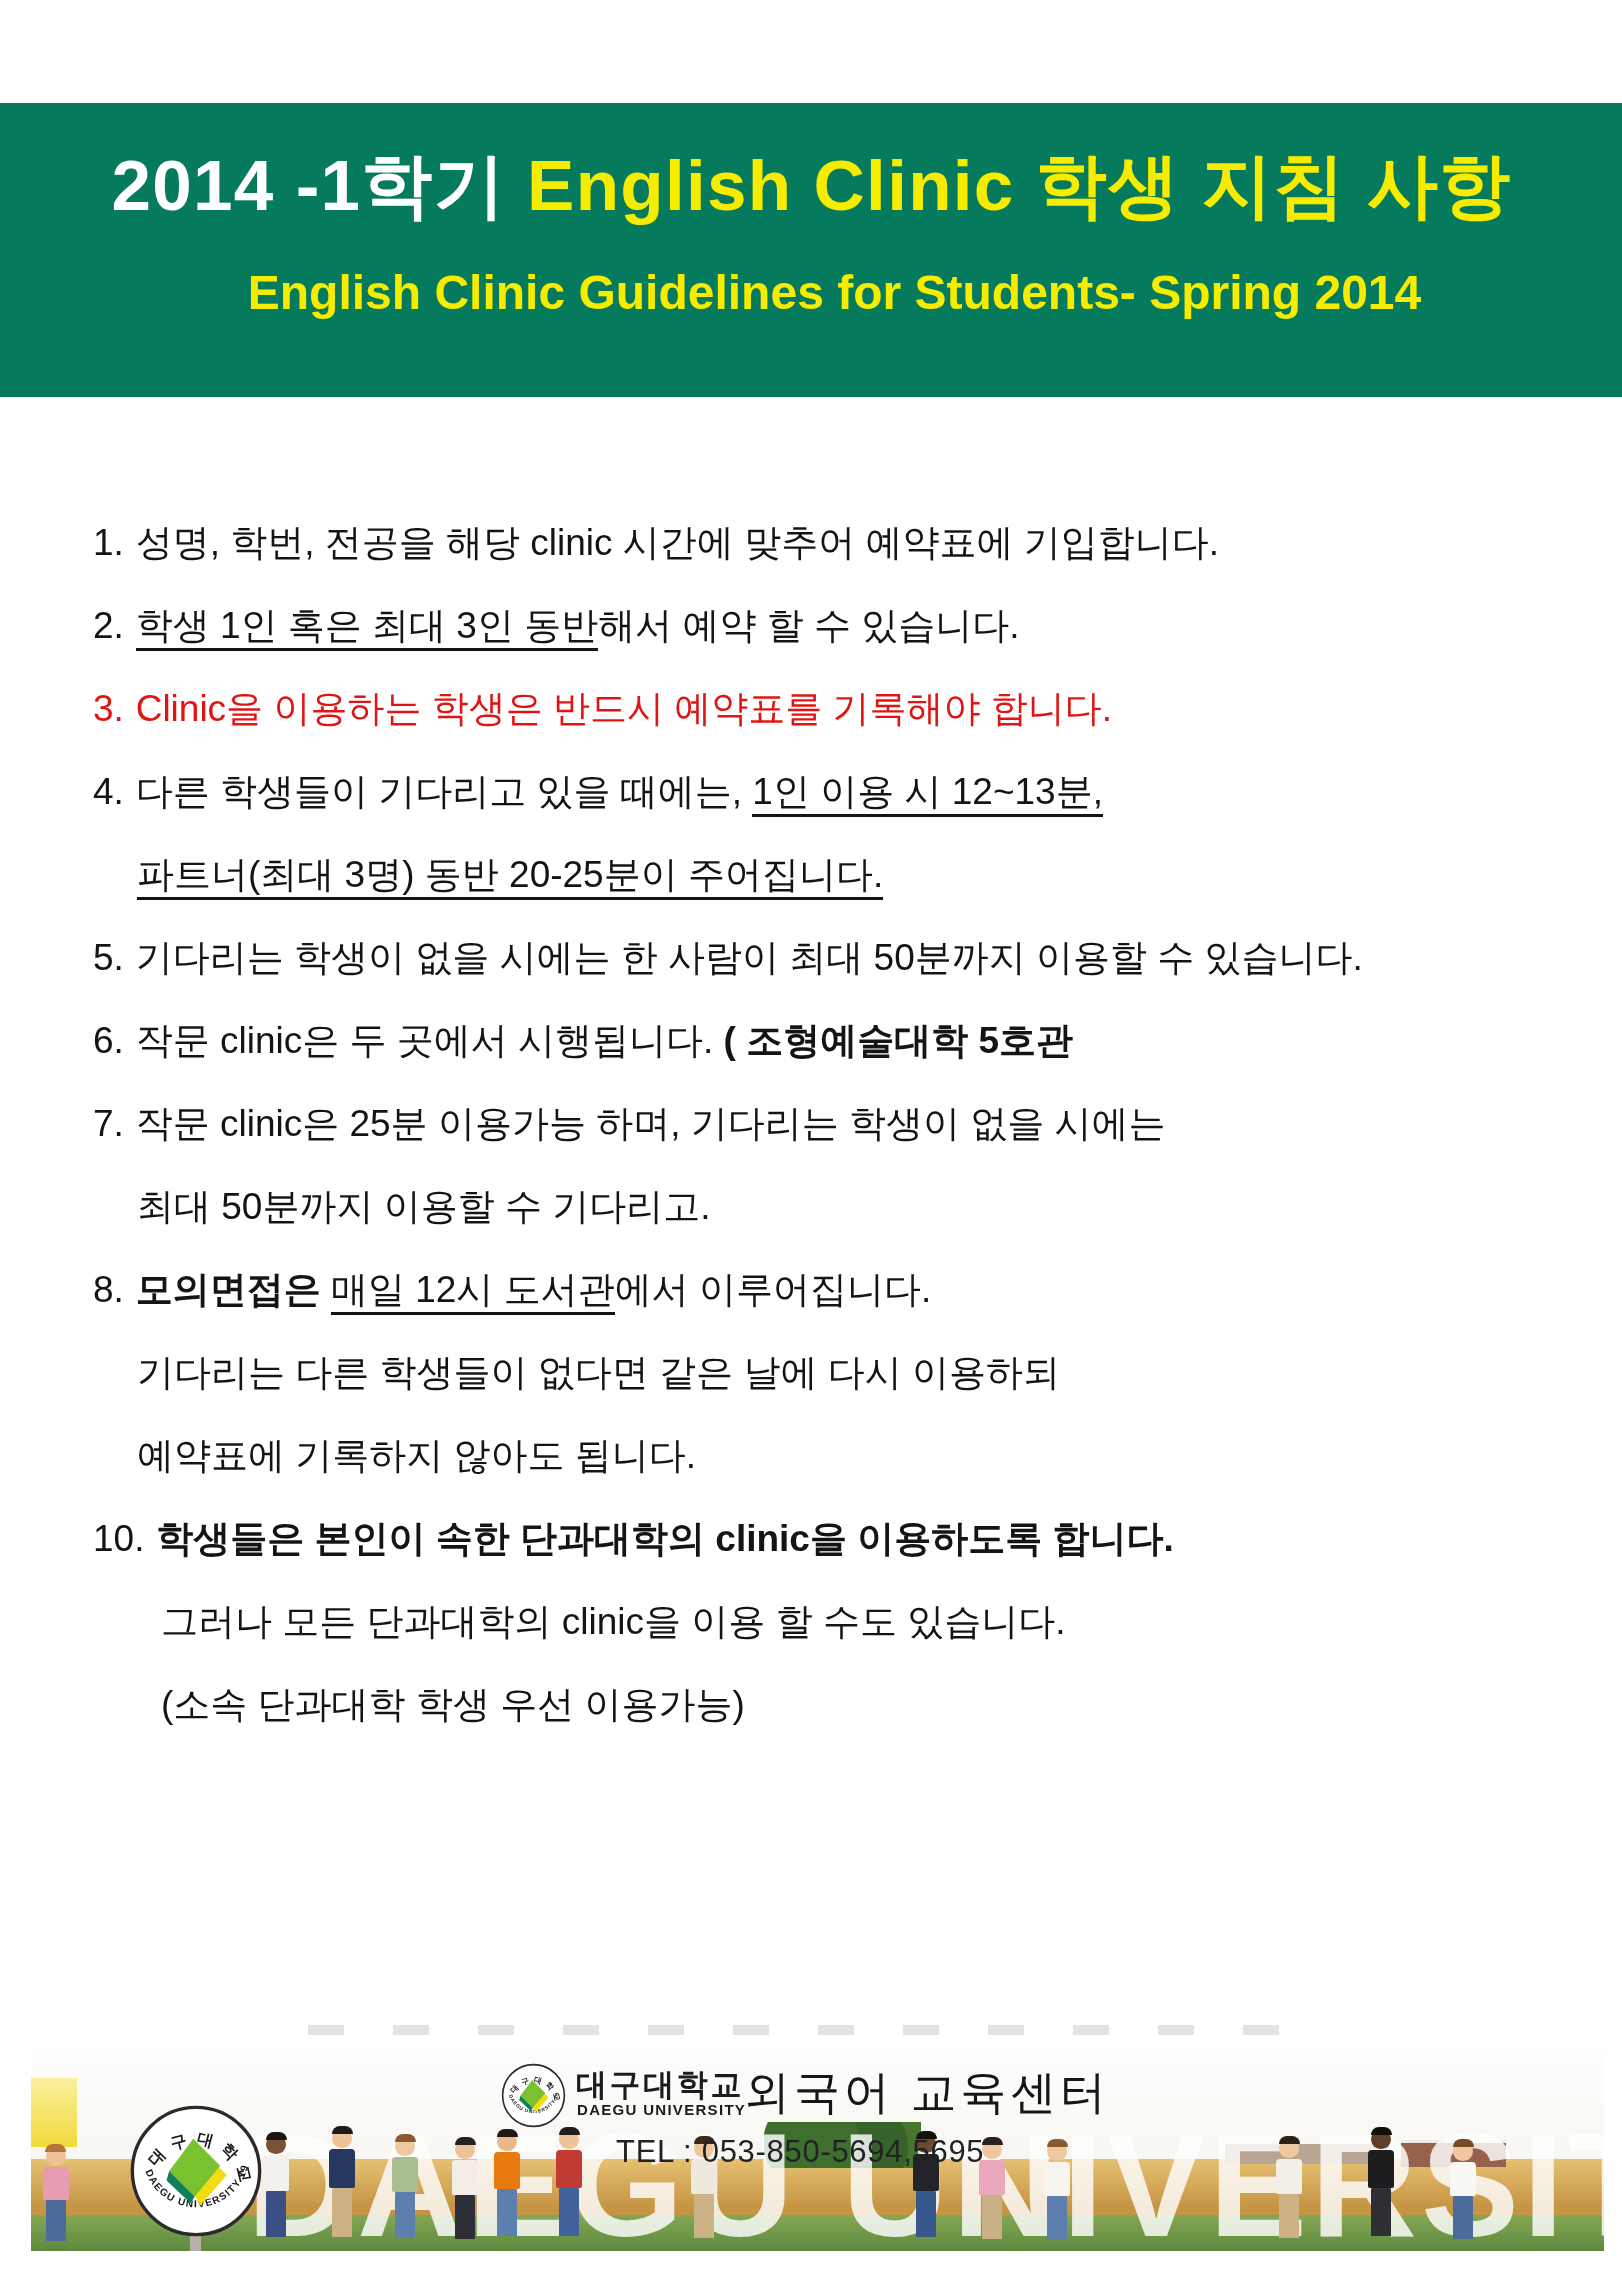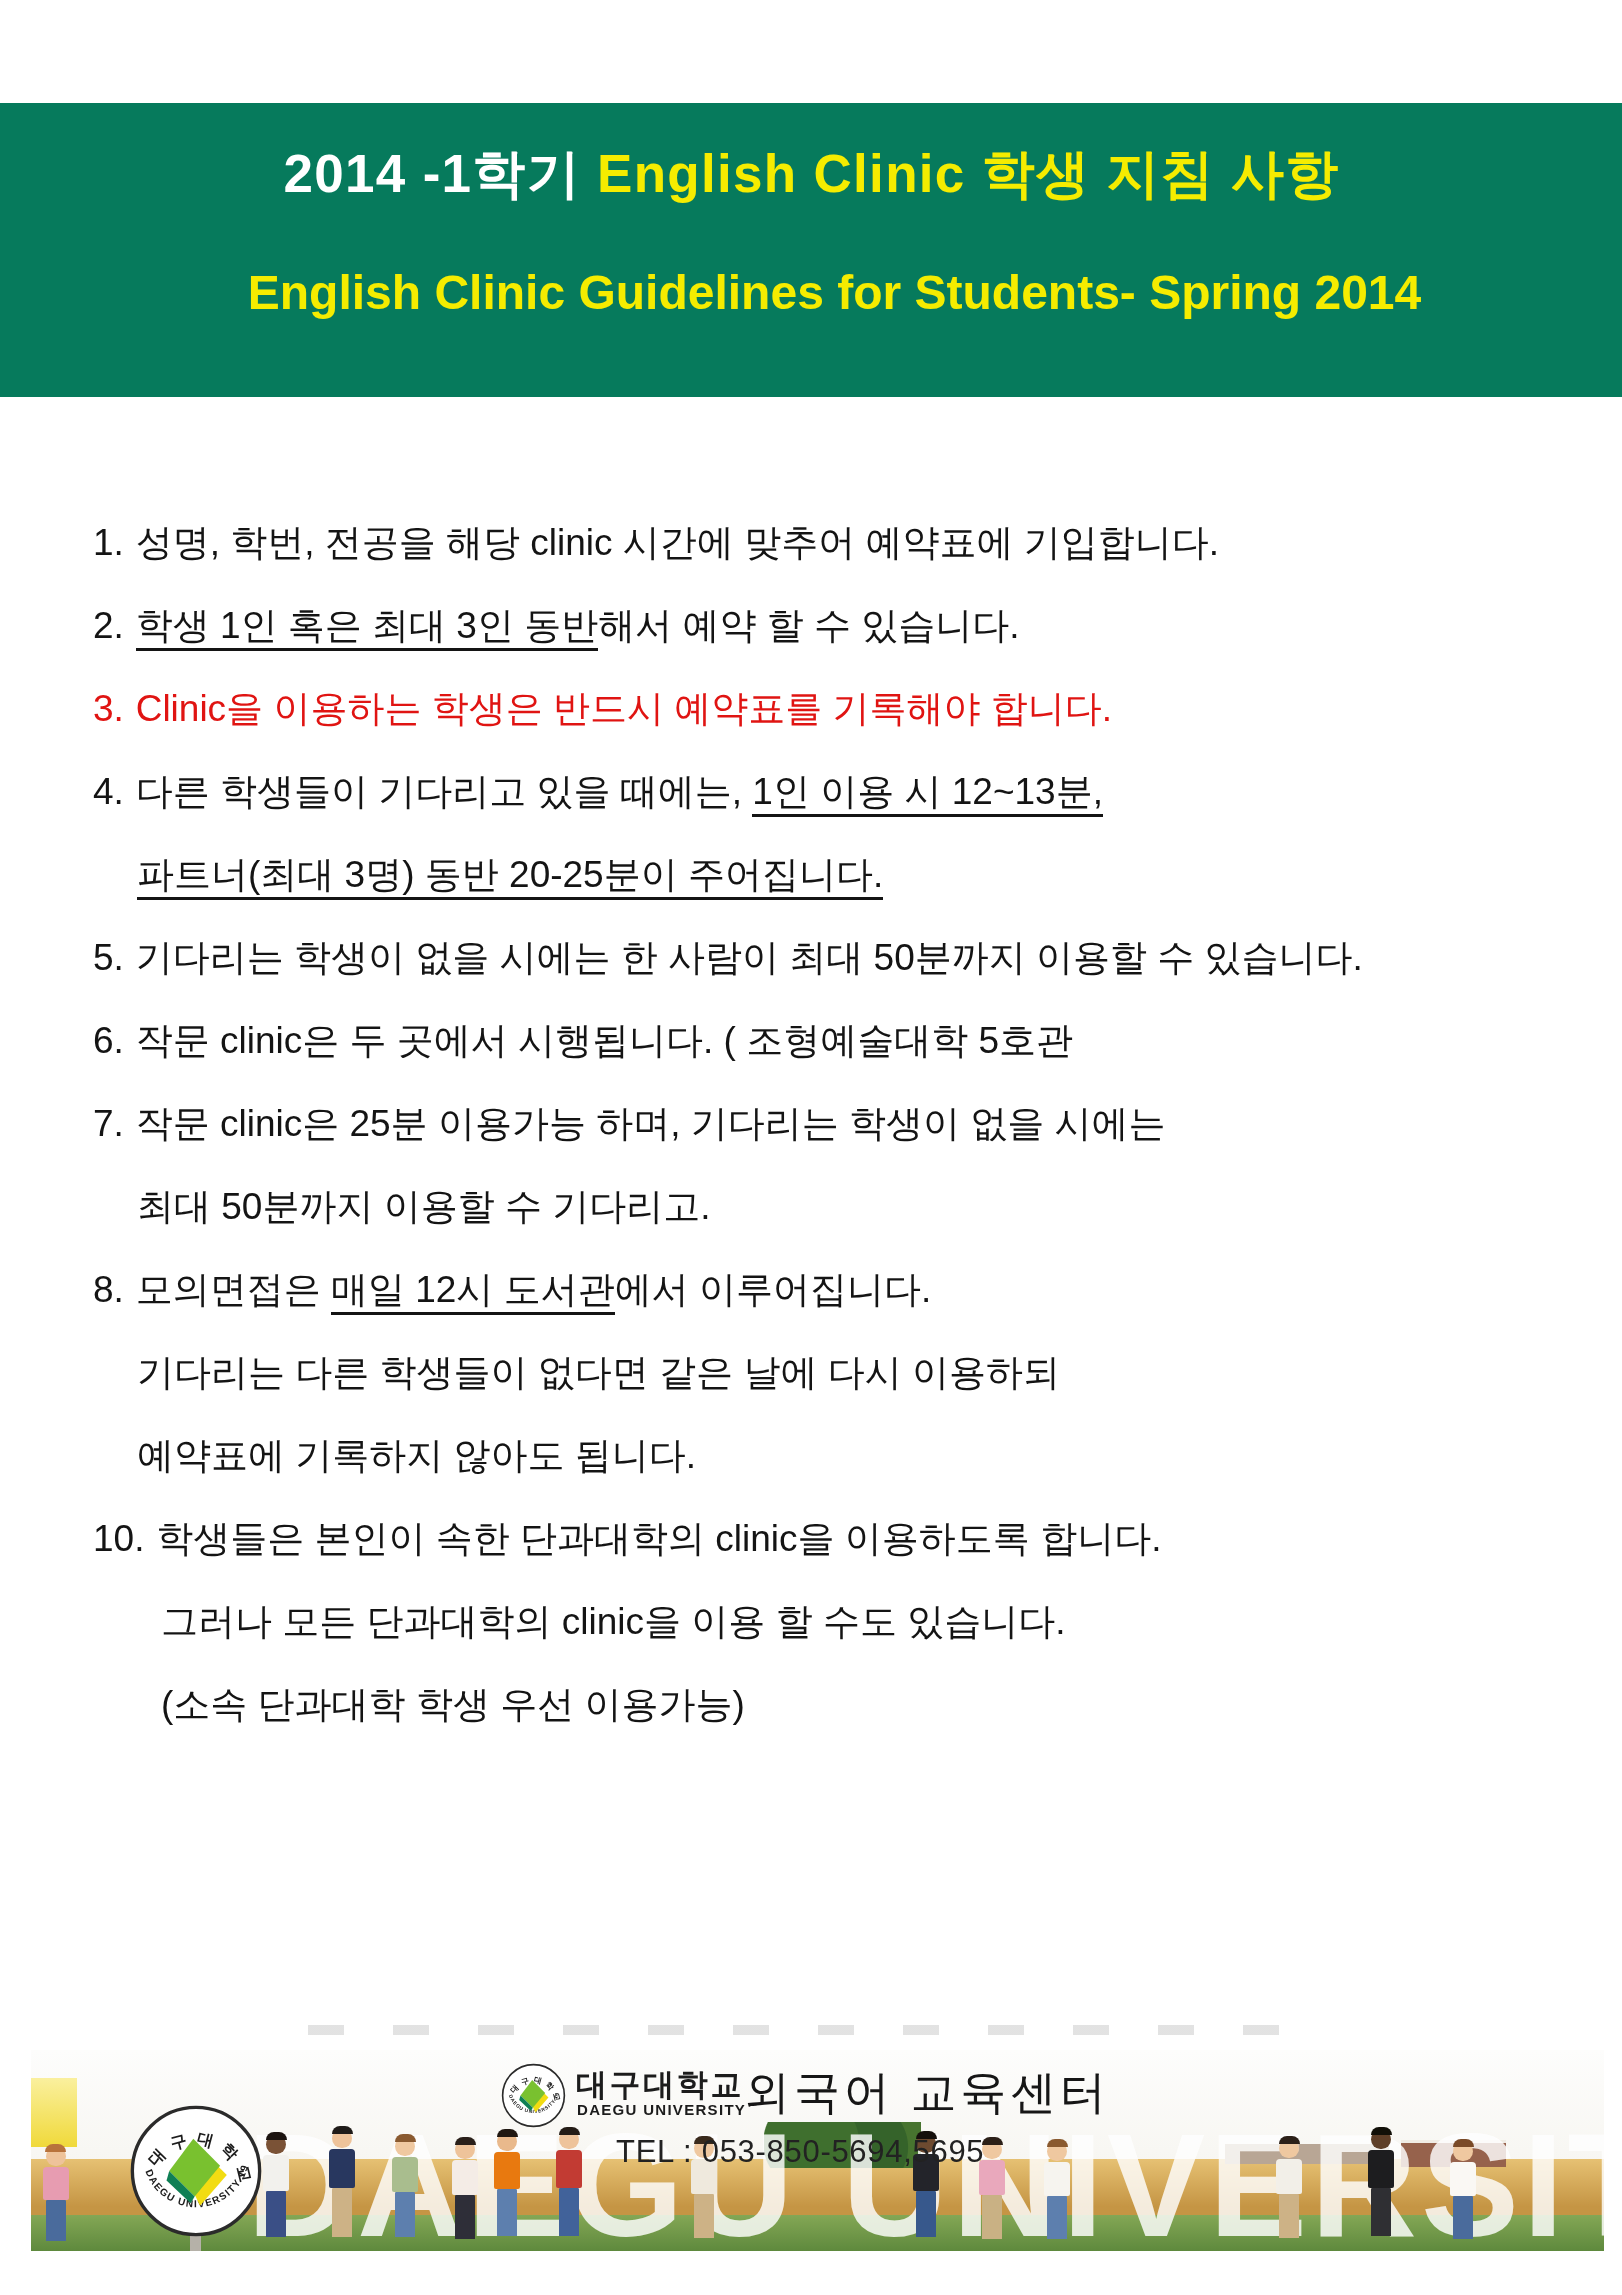--- a/index.html
+++ b/index.html
@@ -4,35 +4,35 @@
 <style>
   html,body{margin:0;padding:0;background:#ffffff;}
   #page{
     position:relative;width:1623px;height:2295px;overflow:hidden;background:#ffffff;
     font-family:"Liberation Sans","DejaVu Sans",sans-serif;color:#111;
   }
 
   
   .banner{position:absolute;left:0;top:103px;width:100%;height:294px;background:#067a5c;}
   .title1{position:absolute;left:0;top:36px;width:100%;text-align:center;
-          font-size:53px;font-weight:700;letter-spacing:1.3px;white-space:nowrap;}
+          font-size:71px;font-weight:700;letter-spacing:1.3px;white-space:nowrap;}
   .title1 .t-white{color:#ffffff;}
   .title1 .t-yellow{color:#f5ec00;}
   .title2{position:absolute;left:0;top:162px;width:100%;text-align:center;padding-left:46px;
           box-sizing:border-box;font-size:48px;font-weight:700;color:#f5ec00;white-space:nowrap;}
 
   
   .guidelines{position:absolute;left:93px;top:520px;width:1479px;}
   .gl-line{min-height:83px;font-size:37px;line-height:1.25;white-space:nowrap;color:#141414;}
   .gl-line.red{color:#e01412;}
   .gl-line.indent1{padding-left:44px;}
   .gl-line.indent2{padding-left:68px;}
   .gl-num{display:inline-block;margin-right:11.8px;}
   .seg-plain{font-weight:400;}
-  .seg-bold{font-weight:400;}
+  .seg-bold{font-weight:700;}
   .seg-underline{font-weight:400;border-bottom:3.9px solid currentColor;padding-bottom:2px;}
 
   
   .fragments{position:absolute;left:308px;top:2025px;width:982px;height:9.8px;opacity:.5;
              background:repeating-linear-gradient(90deg,#c6c6c6 0 36px,transparent 36px 85px);}
   .photo{position:absolute;left:31px;top:2050px;width:1573px;height:201px;overflow:hidden;}
   .sky{position:absolute;inset:0;background:linear-gradient(180deg,#fdfdfc 0%,#f3f1ea 100%);}
   .yellow-square{position:absolute;left:0;top:27.5px;width:46px;height:69px;
                  background:linear-gradient(180deg,#faf09e 0%,#f0d93a 100%);}
   .field{position:absolute;left:0;right:0;top:54%;height:28%;

